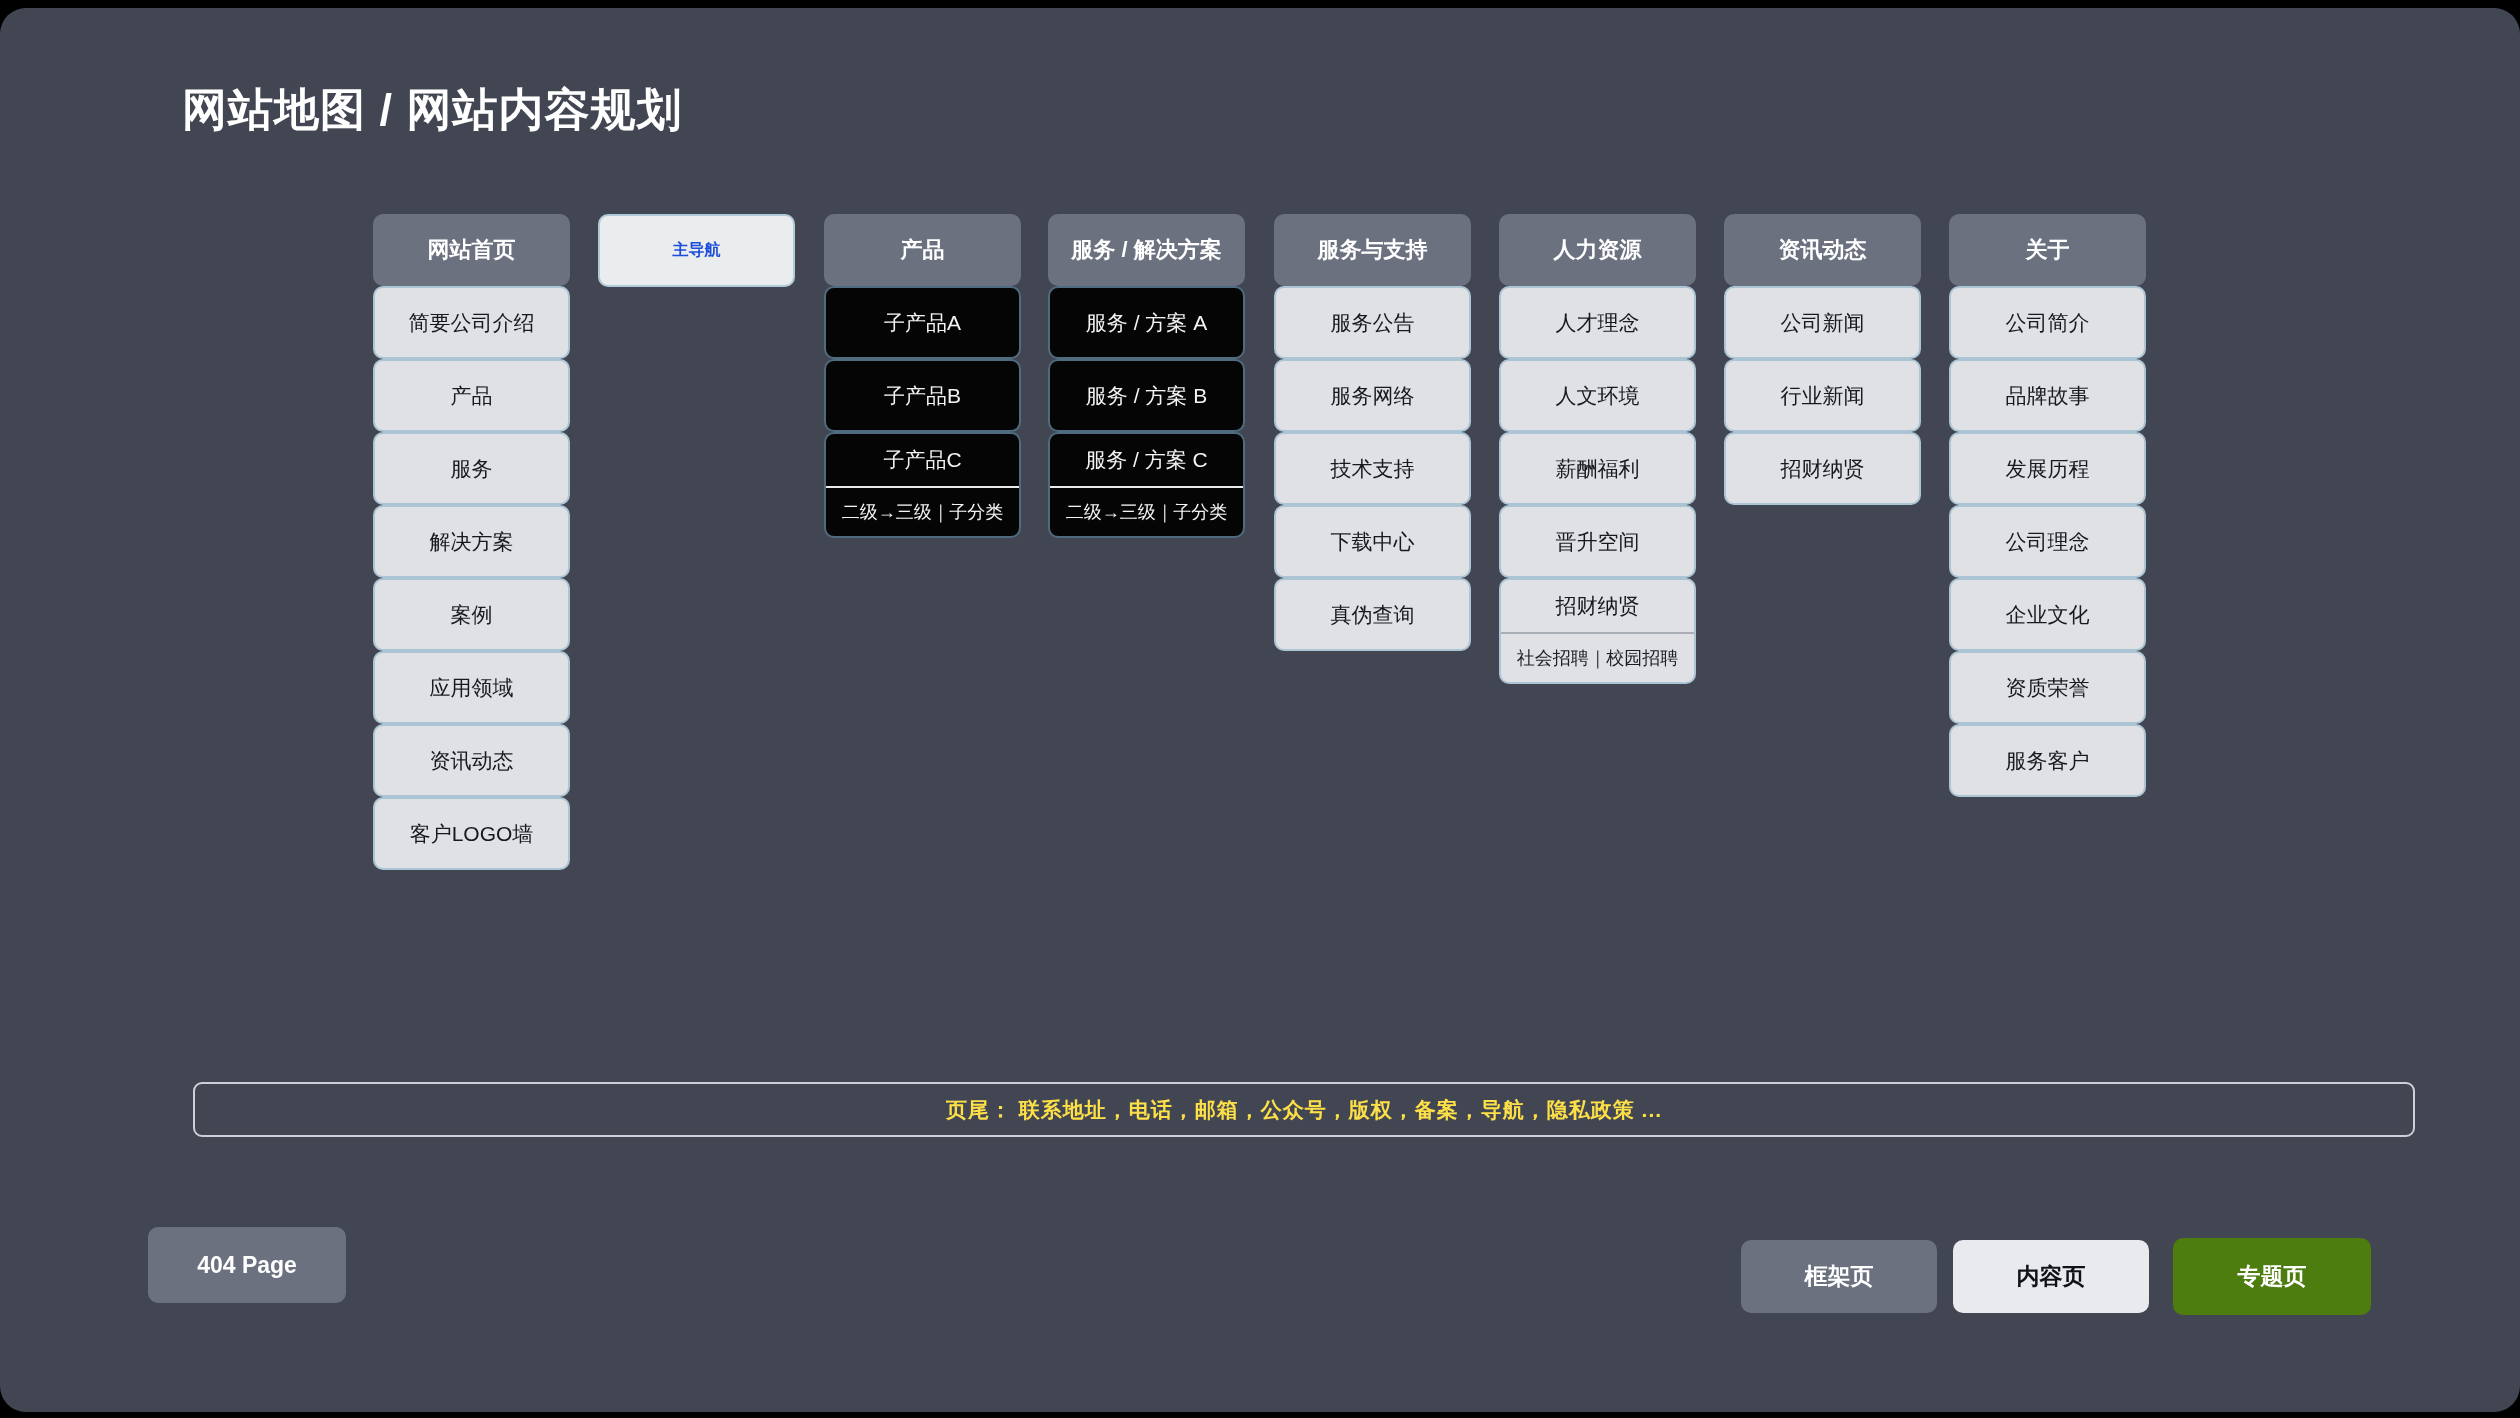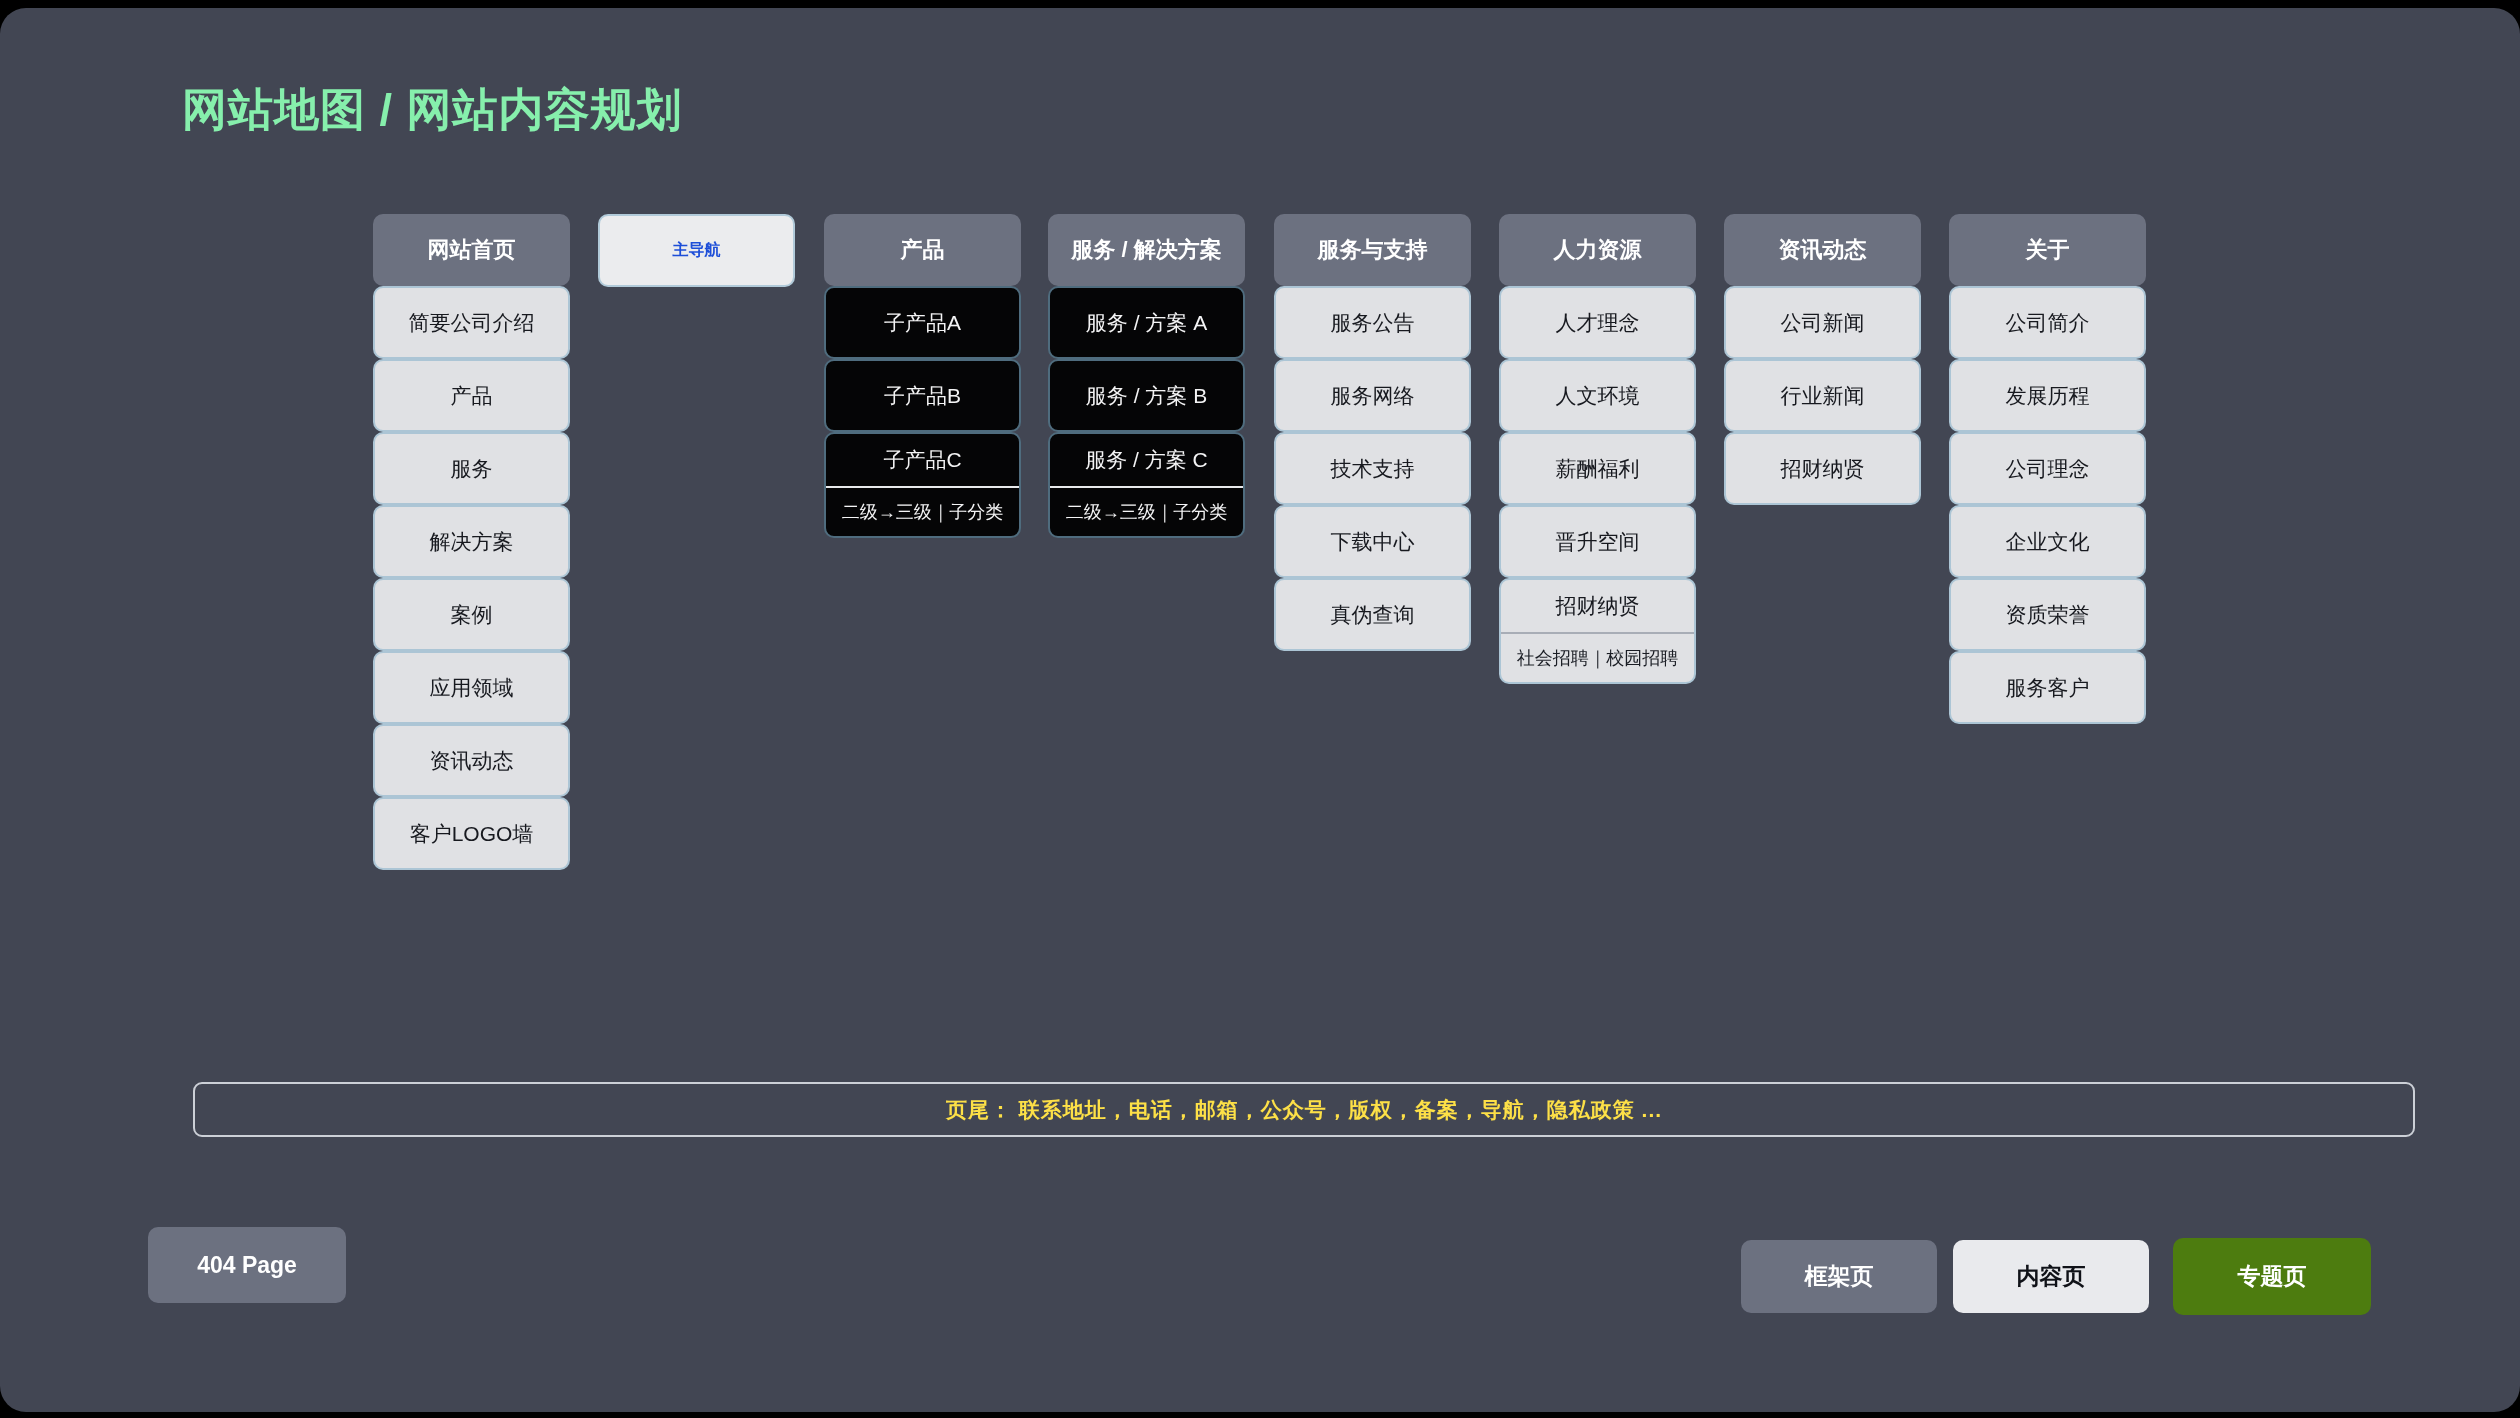--- a/index.html
+++ b/index.html
@@ -2,21 +2,21 @@
 <html><head>
 <meta charset="utf-8">
 <style>
   * { margin:0; padding:0; box-sizing:border-box; }
   html,body { width:2520px; height:1418px; background:#000; overflow:hidden;
               font-family:"Liberation Sans","DejaVu Sans",sans-serif; }
   .stage { position:relative; width:2520px; height:1418px; background:#000; }
   .panel { position:absolute; left:0; top:8px; width:2520px; height:1404px;
            background:#424653; border-radius:26px; }
   .page-title { position:absolute; left:182px; top:72px; font-size:45px; font-weight:700;
-                color:#86efac; letter-spacing:1px; white-space:nowrap; }
+                color:#ffffff; letter-spacing:1px; white-space:nowrap; }
   .col { position:absolute; top:206px; width:197px; display:flex; flex-direction:column; gap:0; }
   .c1{left:373px} .c2{left:598px} .c3{left:824px} .c4{left:1048px}
   .c5{left:1274px} .c6{left:1499px} .c7{left:1724px} .c8{left:1949px}
   .box { min-height:73px; height:73px; border-radius:10px; display:flex; align-items:center;
          justify-content:center; text-align:center; white-space:nowrap; }
   .box.hdr   { height:72px; min-height:72px; background:#6c7180; color:#ffffff;
                font-weight:700; font-size:22px; }
   .box.light { background:#e0e1e4; color:#17191f; font-size:21px;
                border:2px solid rgba(130,175,200,0.55); }
   .box.white { background:#ebecee; color:#1d4ed8; font-weight:700; font-size:16px;
@@ -110,20 +110,21 @@
     <div class="col c7">
       <div class="box hdr">资讯动态</div>
       <div class="box light">公司新闻</div>
       <div class="box light">行业新闻</div>
       <div class="box light">招财纳贤</div>
     </div>
 
     <div class="col c8">
       <div class="box hdr">关于</div>
       <div class="box light">公司简介</div>
+      <div class="box light">品牌故事</div>
       <div class="box light">发展历程</div>
       <div class="box light">公司理念</div>
       <div class="box light">企业文化</div>
       <div class="box light">资质荣誉</div>
       <div class="box light">服务客户</div>
     </div>
 
     <div class="footer-bar">页尾： 联系地址，电话，邮箱，公众号，版权，备案，导航，隐私政策 ...</div>
 
     <div class="chip chip-404">404 Page</div>

